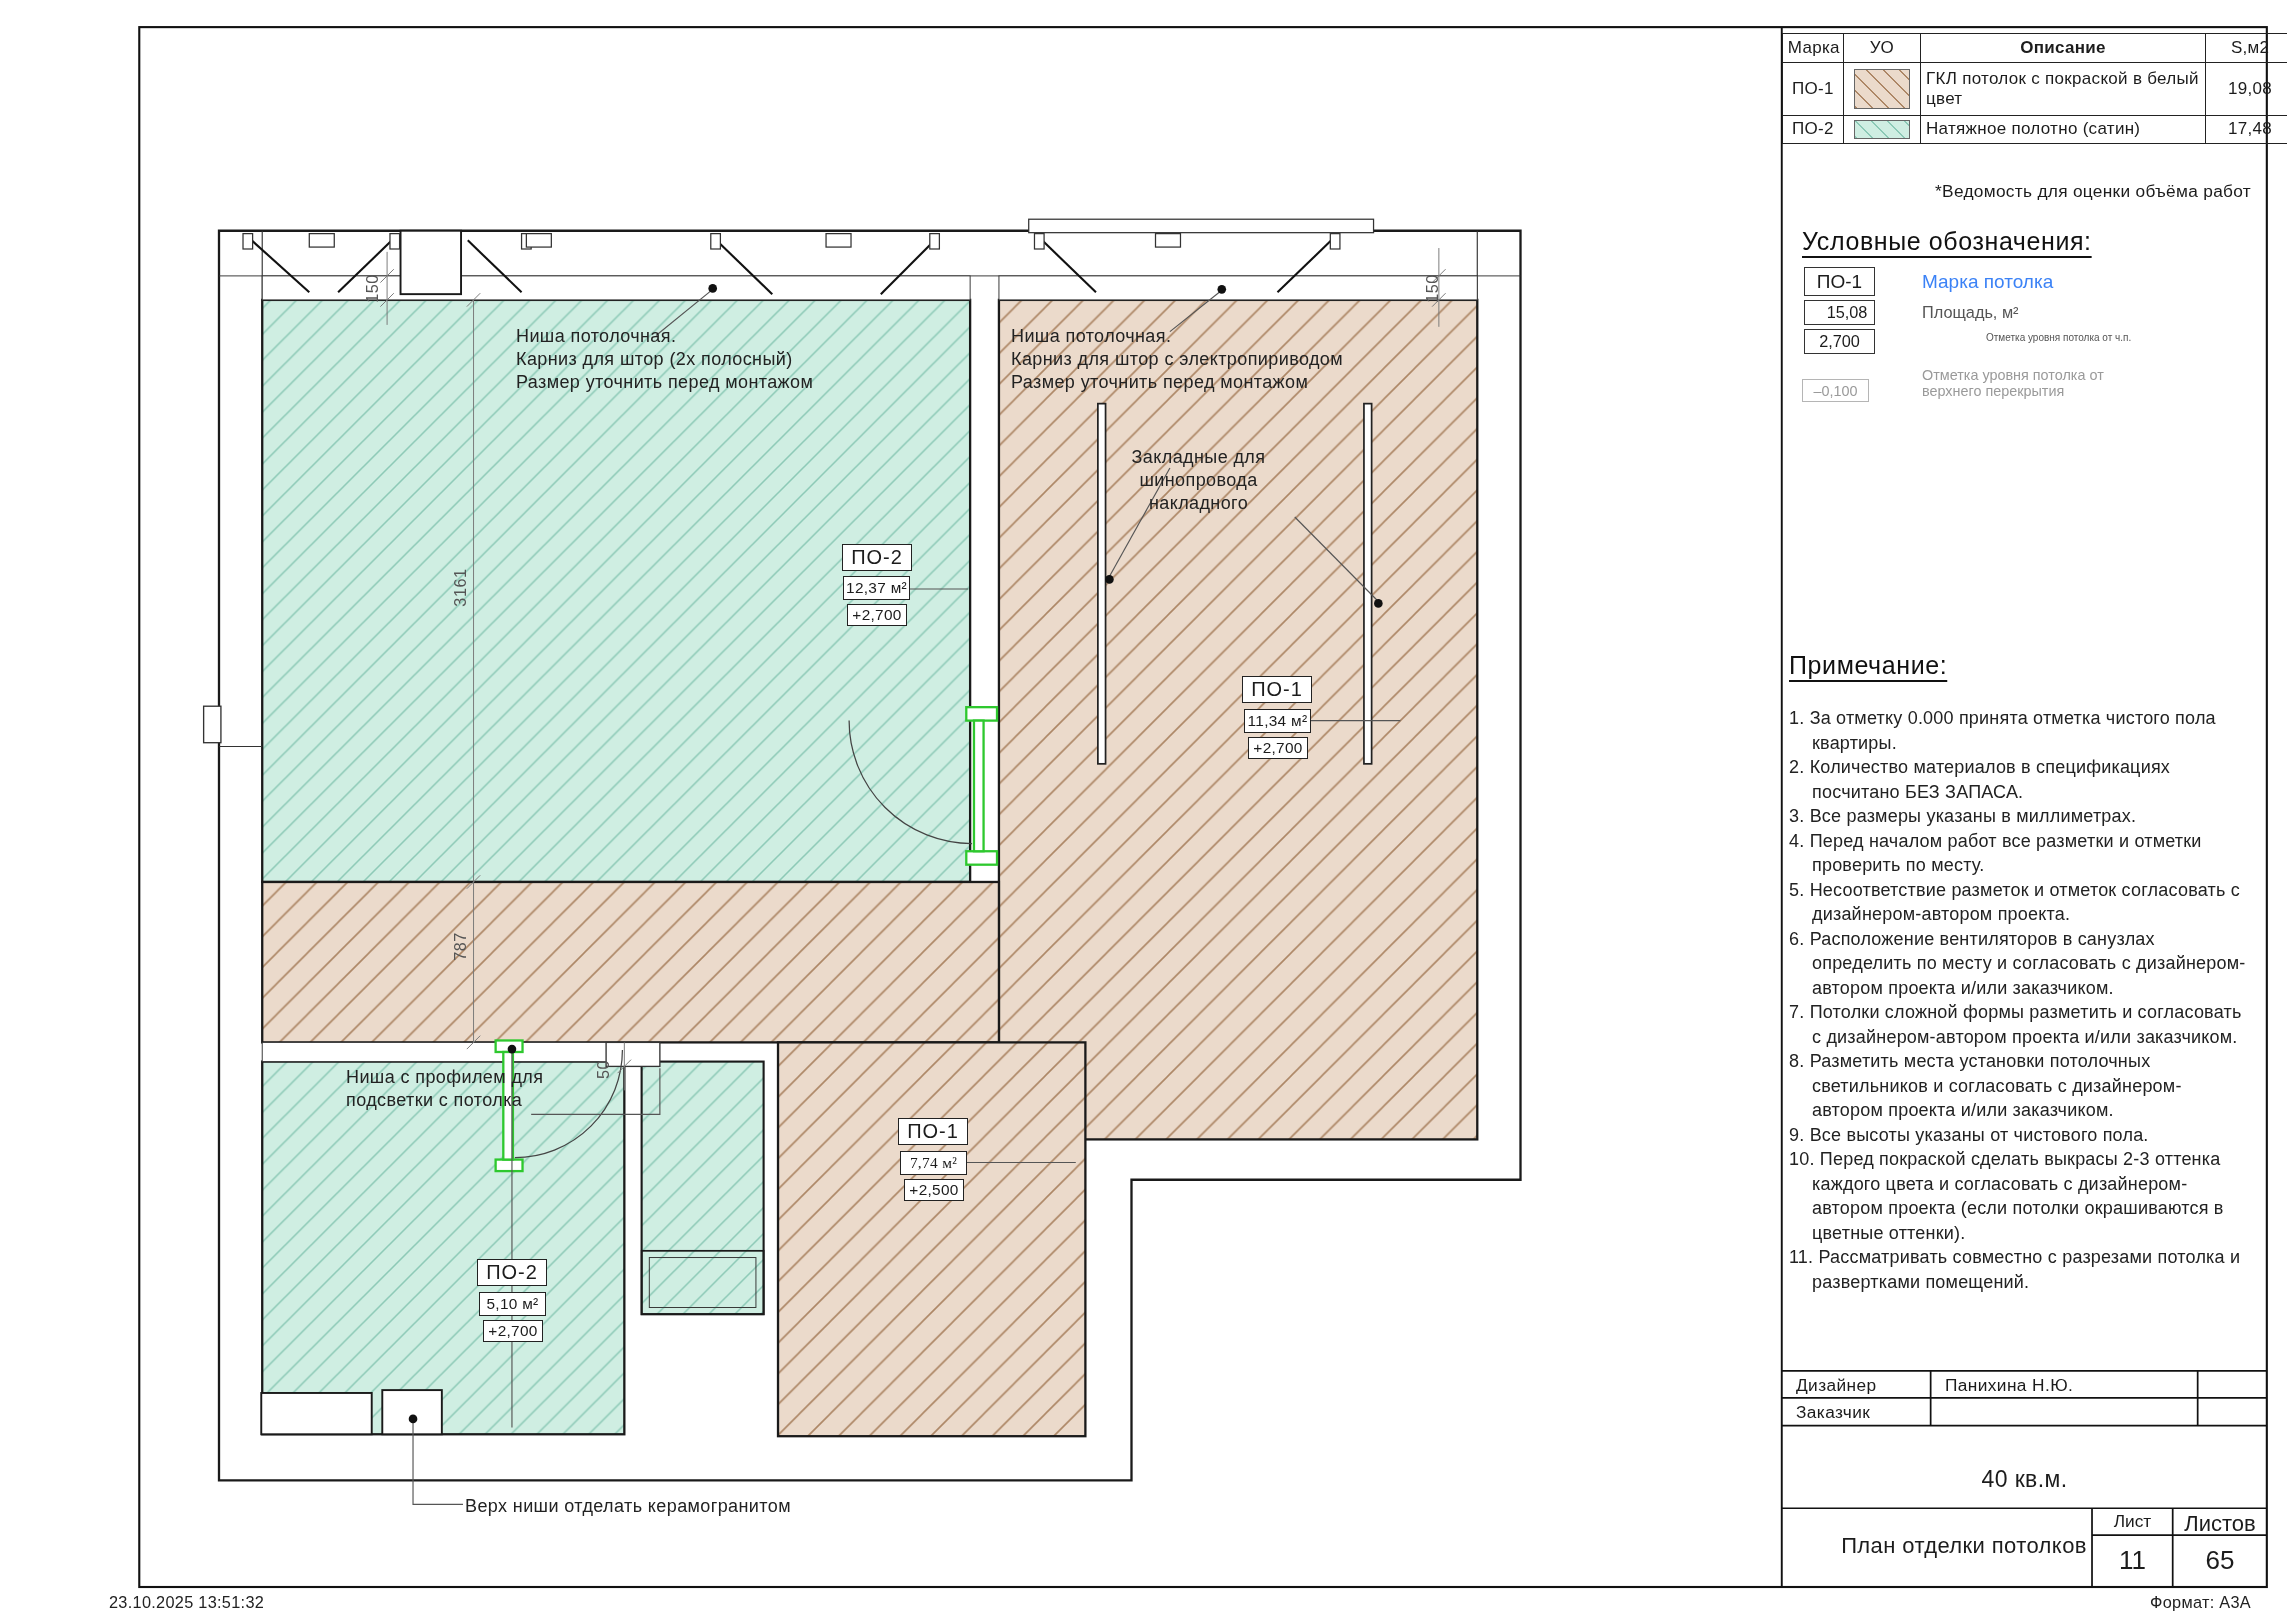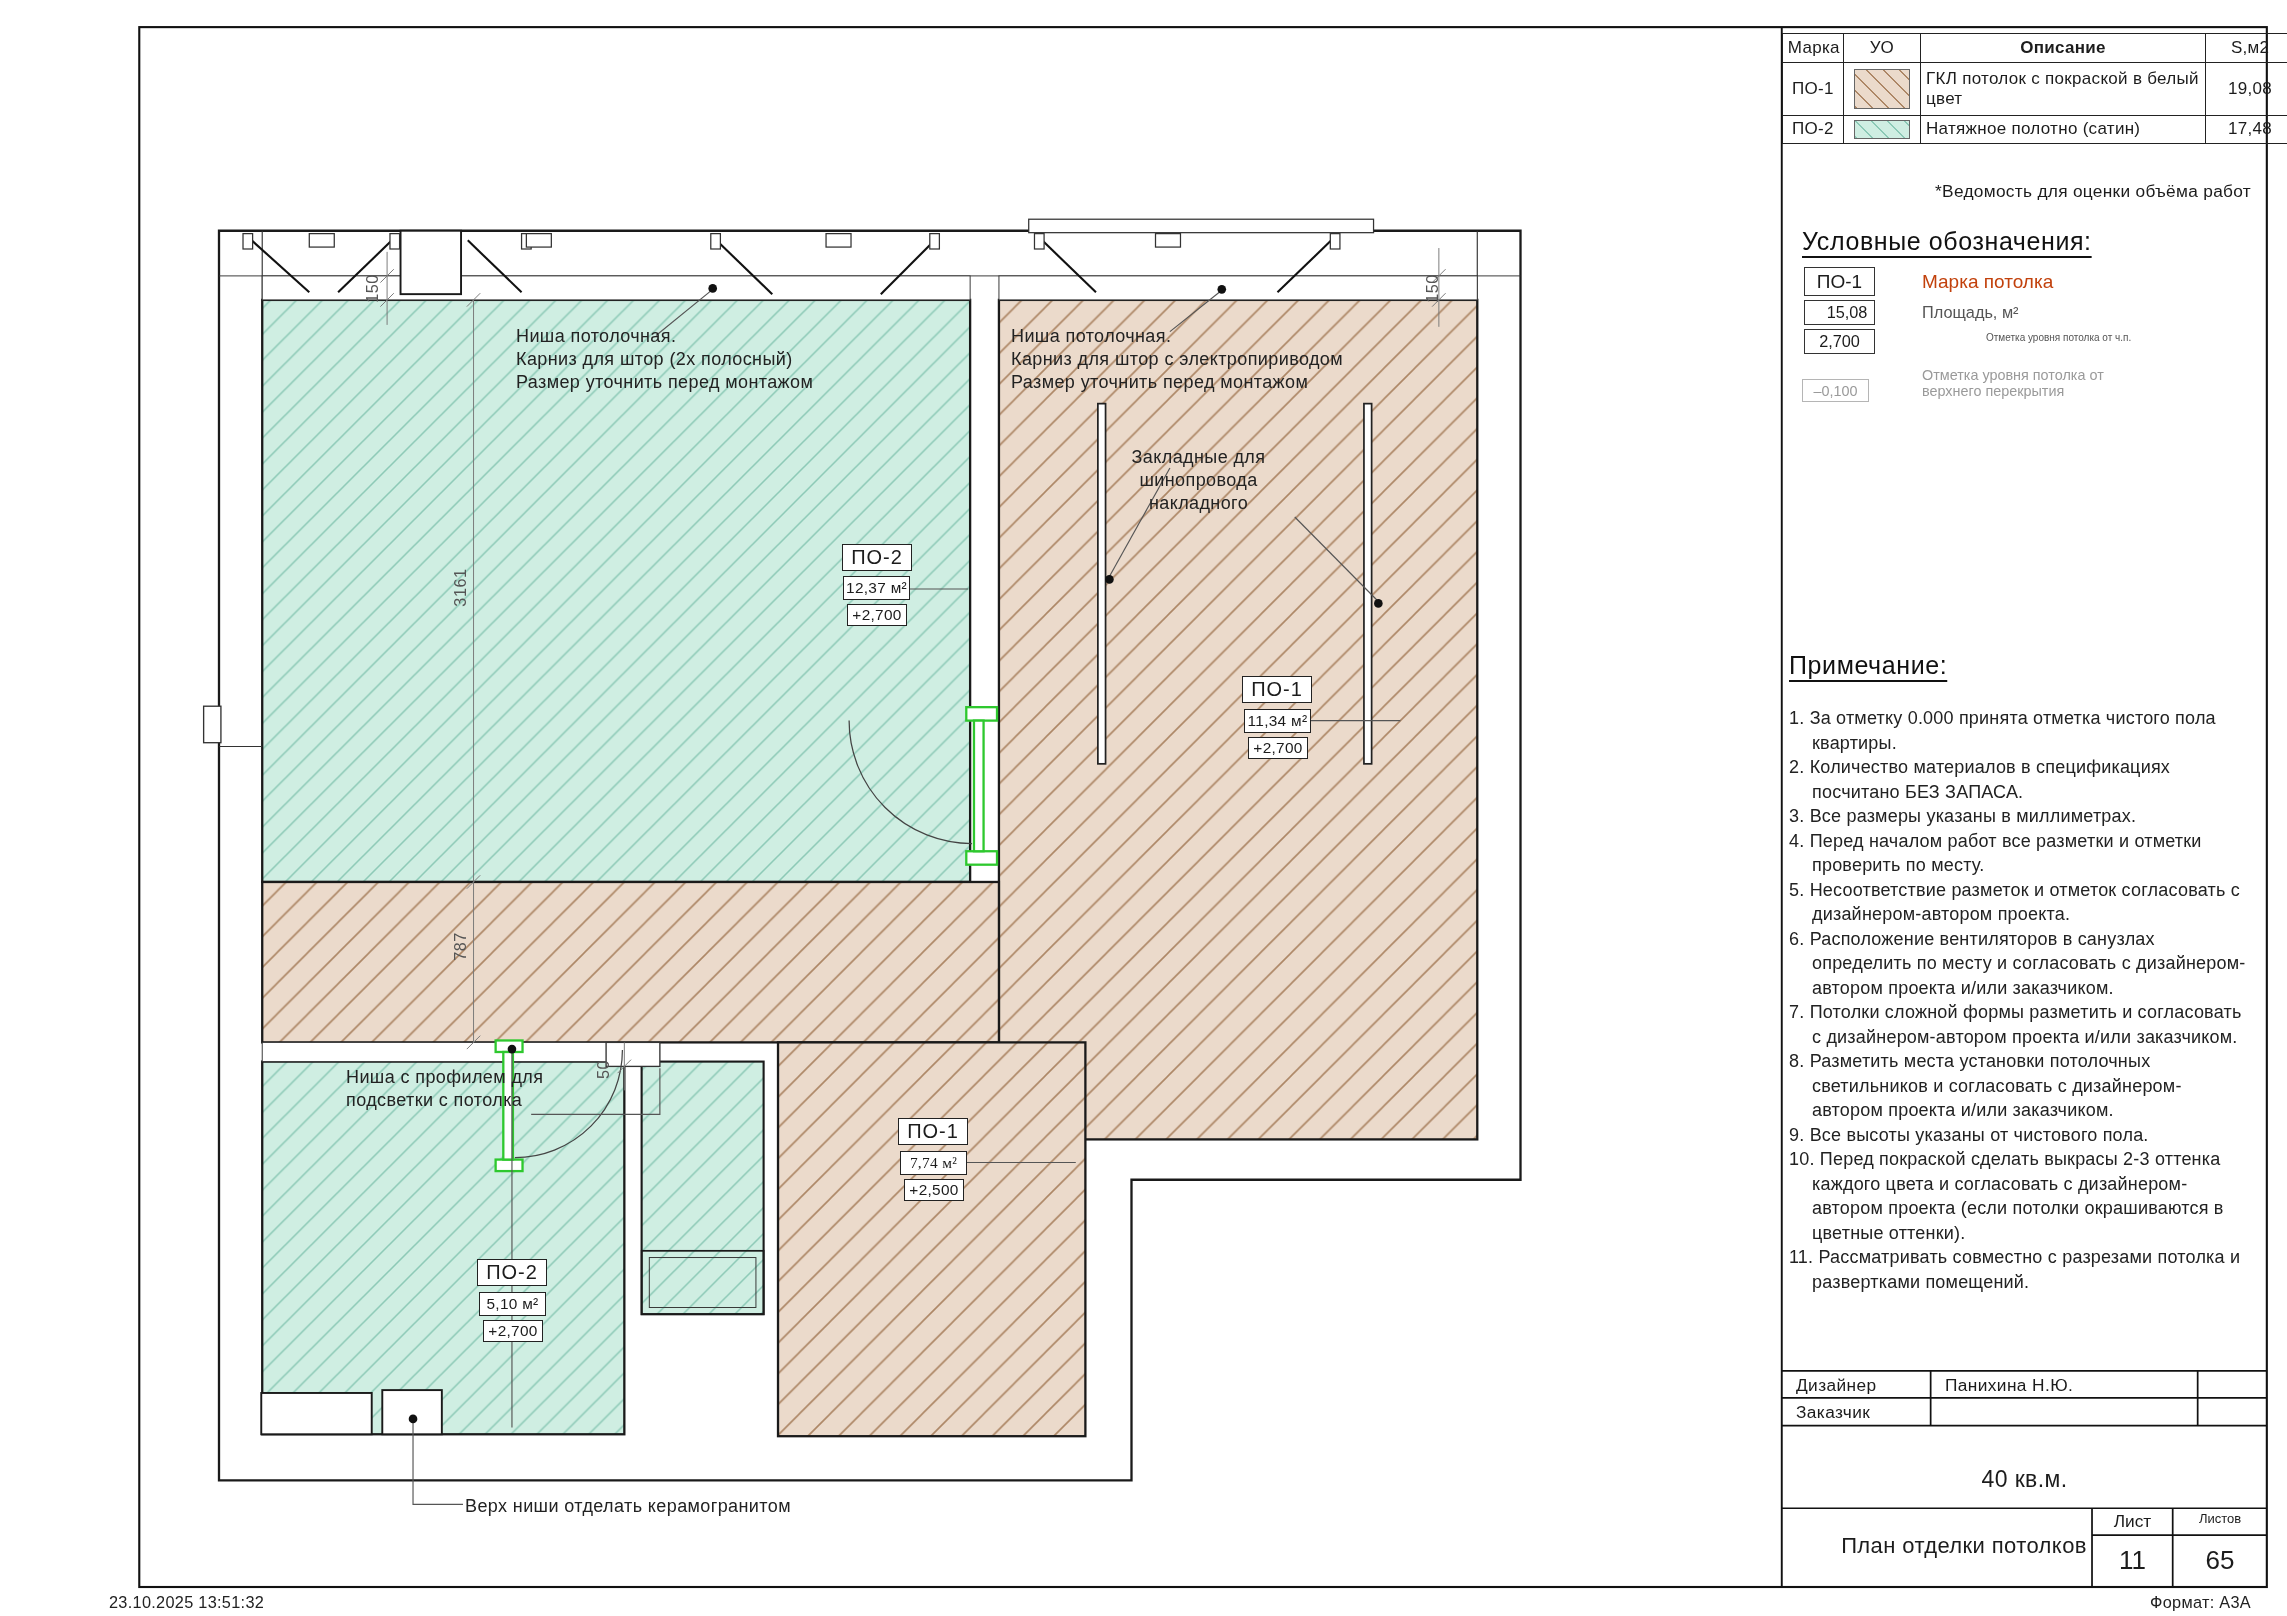--- a/index.html
+++ b/index.html
@@ -236,21 +236,21 @@
           </td>
       <td style="text-align:left;">Натяжное полотно (сатин)</td>
       <td>17,48</td>
     </tr>
   </tbody>
     </table>
   <div class="abs" style="left:1782px;top:181px;width:469px;text-align:right;font-size:17.3px;letter-spacing:0.3px;">*Ведомость для оценки объёма работ</div>
 
   <div class="abs sec-title" style="left:1802px;top:227px;">Условные обозначения:</div>
   <div class="legend-sym" style="left:1804px;top:267px;width:71px;height:29px;font-size:19px;">ПО-1</div>
-  <div class="abs" style="left:1922px;top:271px;font-size:19px;white-space:nowrap;color:#c2410c;text-align:center;">Марка потолка</div>
+  <div class="abs" style="left:1922px;top:271px;font-size:19px;white-space:nowrap;color:#3b82f6;text-align:center;">Марка потолка</div>
   <div class="legend-sym" style="left:1804px;top:300px;width:71px;height:25px;font-size:16.3px;padding-left:15px;">15,08</div>
   <div class="abs legend-lab" style="left:1922px;top:303px;font-size:16.3px;">Площадь, м²</div>
   <div class="legend-sym" style="left:1804px;top:329px;width:71px;height:25px;font-size:16.3px;">2,700</div>
   <div class="abs legend-lab" style="left:1974px;top:332px;font-size:10px;margin-left:12px;">Отметка уровня потолка от ч.п.</div>
   <div class="legend-sym gray" style="left:1802px;top:379px;width:67px;height:23px;font-size:14.4px;border-width:1px;">–0,100</div>
   <div class="abs legend-lab" style="left:1922px;top:367px;font-size:14.4px;color:#9a9a9a;">
     <div>Отметка уровня потолка от</div>
     <div>верхнего перекрытия</div>
   </div>
 
@@ -269,21 +269,21 @@
     <div class="note">Рассматривать совместно с разрезами потолка и развертками помещений.</div>
   </div>
 
   <div class="abs tb-lab" style="left:1796px;top:1375px;">Дизайнер</div>
   <div class="abs tb-lab" style="left:1945px;top:1375px;">Панихина Н.Ю.</div>
   <div class="abs tb-lab" style="left:1796px;top:1402px;">Заказчик</div>
   <div class="abs tb-lab" style="left:1945px;top:1402px;"></div>
   <div class="abs ctr" style="left:1782px;top:1466px;width:485px;font-size:23px;letter-spacing:0.4px;">40 кв.м.</div>
   <div class="abs ctr" style="left:1782px;top:1533px;width:364px;font-size:22px;letter-spacing:0.4px;">План отделки потолков</div>
   <div class="abs ctr" style="left:2092px;top:1511px;width:81px;font-size:17.3px;">Лист</div>
-  <div class="abs ctr" style="left:2173px;top:1511px;width:94px;font-size:13px;">Листов</div>
+  <div class="abs ctr" style="left:2173px;top:1511px;width:94px;font-size:22px;">Листов</div>
   <div class="abs ctr" style="left:2092px;top:1545px;width:81px;font-size:26px;">11</div>
   <div class="abs ctr" style="left:2173px;top:1545px;width:94px;font-size:26px;">65</div>
 
   <div class="abs small-print" style="left:109px;top:1593px;">23.10.2025 13:51:32</div>
   <div class="abs small-print" style="left:1974px;top:1593px;width:277px;text-align:right;">Формат: А3А</div>
 
 </div>
 
 
 </body></html>

